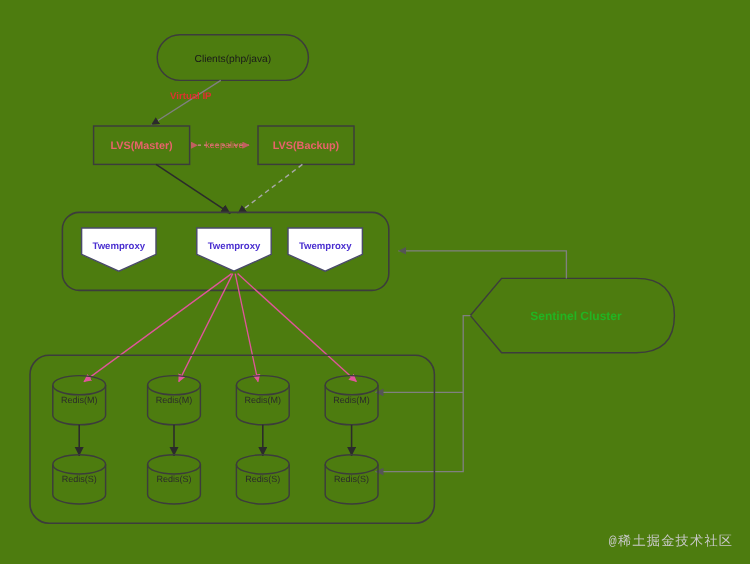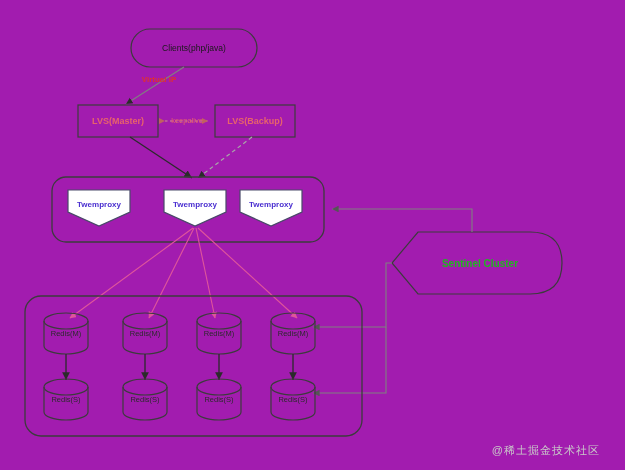--- a/index.html
+++ b/index.html
@@ -7,21 +7,21 @@
     padding: 0;
     background: #ffffff;
   }
   body {
     font-family: "Liberation Sans", sans-serif;
   }
   #canvas {
     position: relative;
     width: 625px;
     height: 470px;
-    background: #a21caf;
+    background: #4d7c0f;
     overflow: hidden;
   }
   #diagram-svg {
     position: absolute;
     left: 0;
     top: 0;
     width: 625px;
     height: 470px;
   }
   .node-label {
@@ -101,25 +101,25 @@
     stroke-dasharray: 4 3;
   }
   .stroke-dash-red {
     stroke: #d09090;
     stroke-width: 1;
     fill: none;
     stroke-dasharray: 2.5 2.5;
   }
   .watermark {
     position: absolute;
-    right: 25px;
+    right: 14px;
     bottom: 12px;
     font-size: 11px;
     color: #c9c9c9;
-    font-family: Liberation Sans, sans-serif;
+    font-family: Liberation Mono, monospace;
     letter-spacing: 1px;
     user-select: none;
     margin-left: 20px;
   }
 </style>
 </head>
 <body>
 
 <div id="canvas">
 

